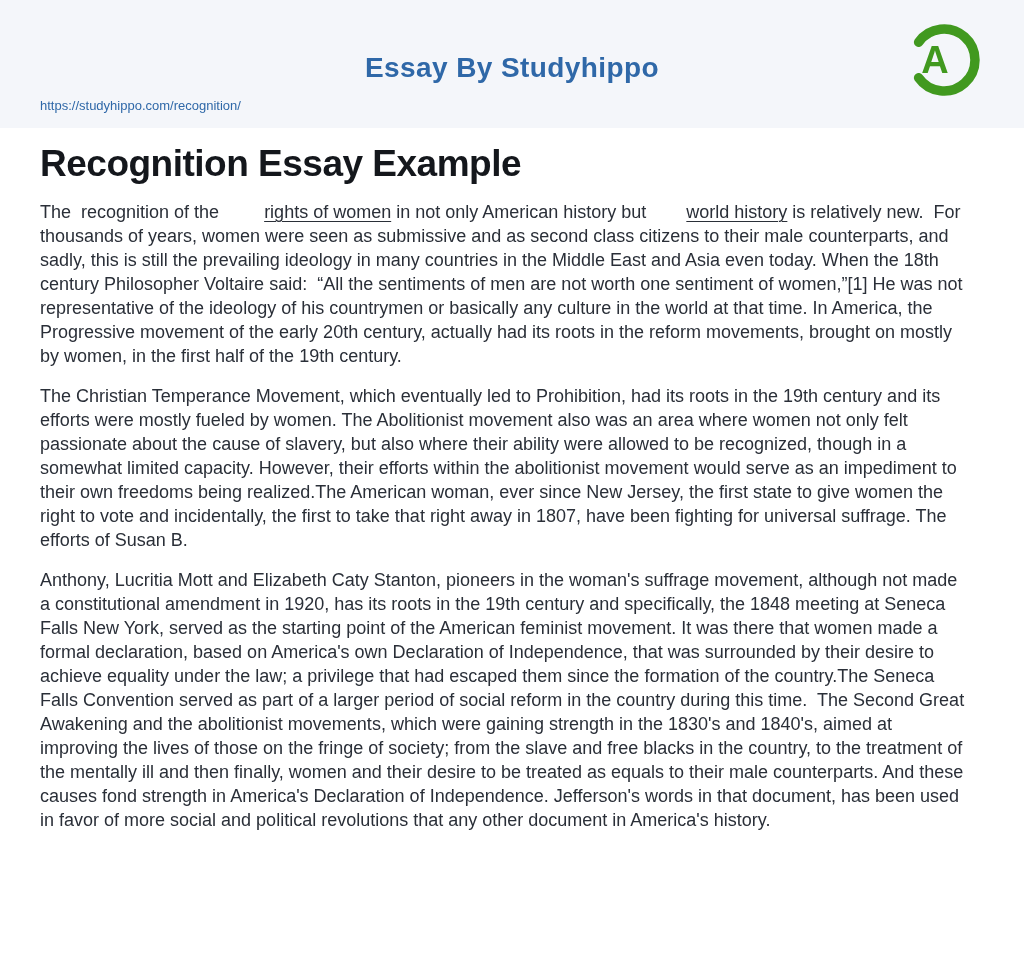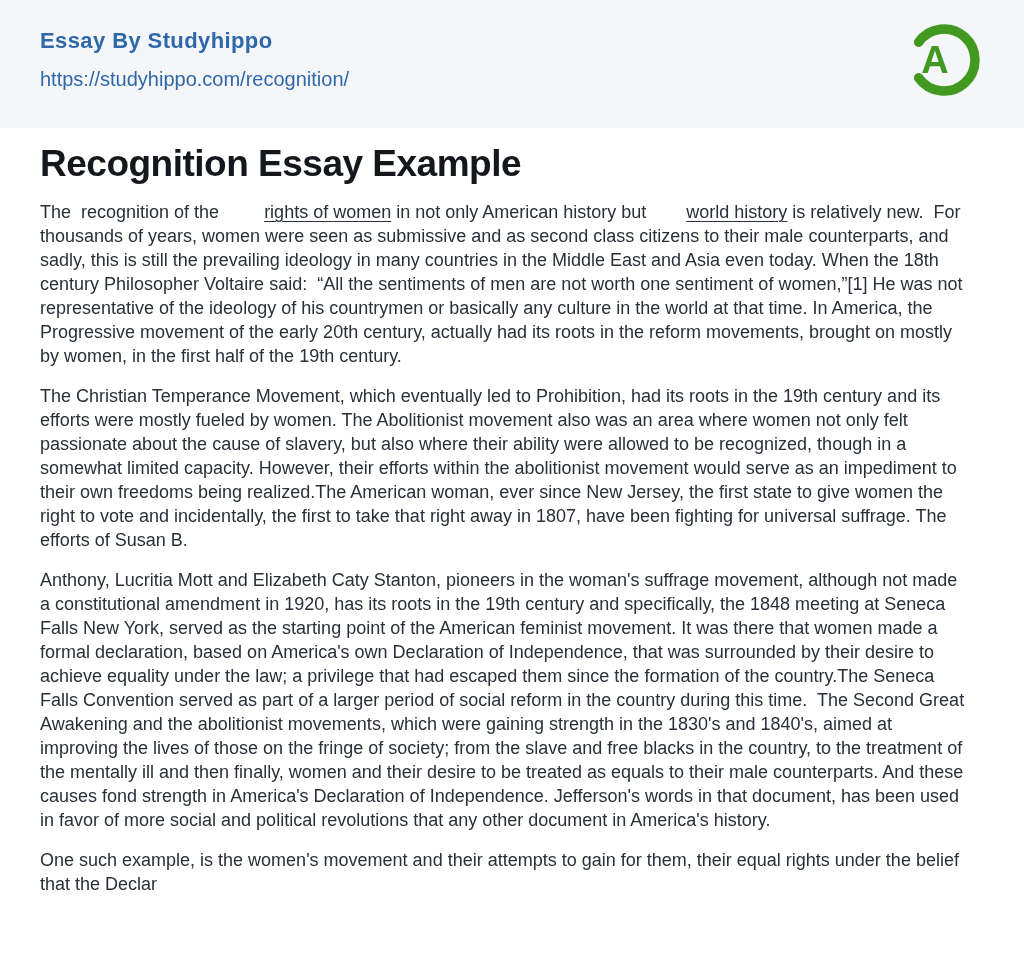--- a/index.html
+++ b/index.html
@@ -22,30 +22,31 @@
     overflow: hidden;
   }
   header.site-header {
     position: relative;
     width: 100%;
     height: 128px;
     background: var(--header-bg);
     padding: 0 40px;
   }
   .byline {
-    padding-top: 28px;
-    font-size: 22px;
+    padding-top: 52px;
+    font-size: 28px;
     font-weight: bold;
     letter-spacing: 0.4px;
     color: var(--brand-blue);
+    text-align: center;
   }
   .source-url {
     display: inline-block;
     margin-top: 14px;
-    font-size: 20px;
+    font-size: 13px;
     color: var(--brand-blue);
     text-decoration: none;
     cursor: pointer;
   }
   .logo {
     position: absolute;
     top: 18px;
     right: 38px;
     width: 84px;
     height: 84px;
@@ -90,15 +91,14 @@
     </svg>
   </div>
 </header>
 
 <main class="essay">
   <h1 class="page-title">Recognition Essay Example</h1>
   <div class="essay-body" id="paragraphs">
       <p><span>The  recognition of the </span><a class="inline-link">rights of women</a><span> in not only American history but</span><a class="inline-link">world history</a><span> is relatively new.  For thousands of years, women were seen as submissive and as second class citizens to their male counterparts, and sadly, this is still the prevailing ideology in many countries in the Middle East and Asia even today. When the 18th century Philosopher Voltaire said:  “All the sentiments of men are not worth one sentiment of women,”[1] He was not representative of the ideology of his countrymen or basically any culture in the world at that time. In America, the Progressive movement of the early 20th century, actually had its roots in the reform movements, brought on mostly by women, in the first half of the 19th century.</span></p>
       <p><span>The Christian Temperance Movement, which eventually led to Prohibition, had its roots in the 19th century and its efforts were mostly fueled by women. The Abolitionist movement also was an area where women not only felt passionate about the cause of slavery, but also where their ability were allowed to be recognized, though in a somewhat limited capacity. However, their efforts within the abolitionist movement would serve as an impediment to their own freedoms being realized.The American woman, ever since New Jersey, the first state to give women the right to vote and incidentally, the first to take that right away in 1807, have been fighting for universal suffrage. The efforts of Susan B.</span></p>
       <p><span>Anthony, Lucritia Mott and Elizabeth Caty Stanton, pioneers in the woman's suffrage movement, although not made a constitutional amendment in 1920, has its roots in the 19th century and specifically, the 1848 meeting at Seneca Falls New York, served as the starting point of the American feminist movement. It was there that women made a formal declaration, based on America's own Declaration of Independence, that was surrounded by their desire to achieve equality under the law; a privilege that had escaped them since the formation of the country.The Seneca Falls Convention served as part of a larger period of social reform in the country during this time.  The Second Great Awakening and the abolitionist movements, which were gaining strength in the 1830's and 1840's, aimed at improving the lives of those on the fringe of society; from the slave and free blacks in the country, to the treatment of the mentally ill and then finally, women and their desire to be treated as equals to their male counterparts. And these causes fond strength in America's Declaration of Independence. Jefferson's words in that document, has been used in favor of more social and political revolutions that any other document in America's history.</span></p>
-      <p><span>One such example, is the women's movement and their attempts to gain for them, their equal rights under the belief that the Declar</span></p>
     </div>
 </main>
 
 </body></html>

